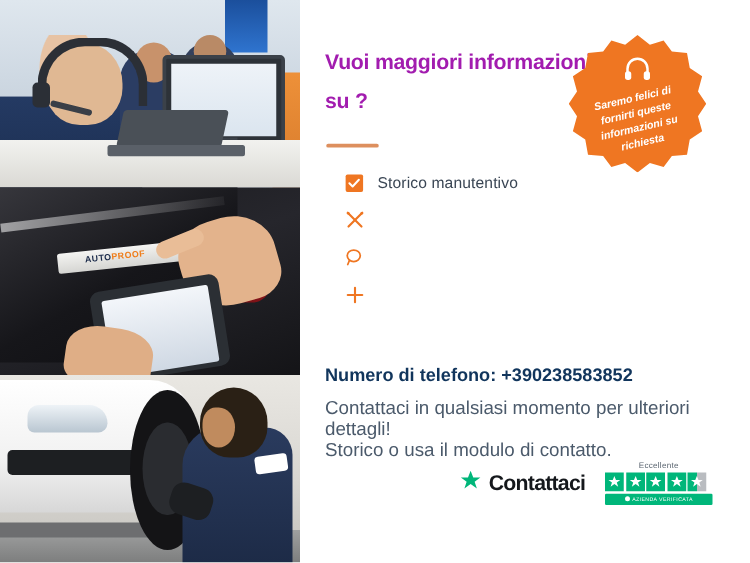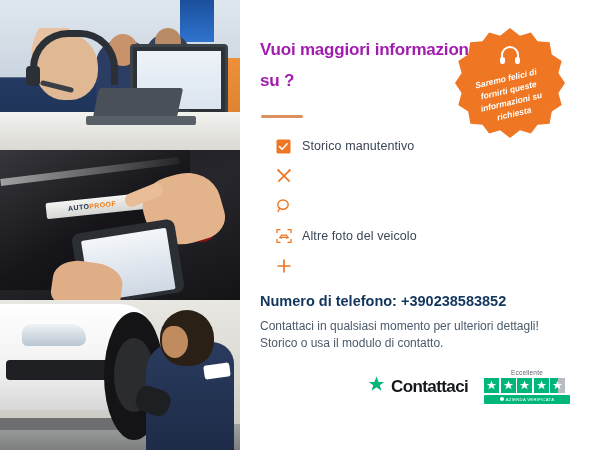--- a/index.html
+++ b/index.html
@@ -79,21 +79,21 @@
   .badge .hs{position:absolute;left:50%;top:17px;transform:translateX(-50%);}
   .badge .btxt{position:absolute;left:0;right:0;top:44px;transform:rotate(-13deg);
       text-align:center;color:#fff;font-size:8.5px;line-height:12px;font-weight:700;font-style:italic;padding:0 12px;}
 
   .list{position:absolute;left:20px;top:133px;width:250px;}
   .row{display:flex;align-items:center;height:26px;margin-bottom:4px;padding-left:16px;}
   .row .ico{width:26px;flex:0 0 26px;display:flex;align-items:center;justify-content:flex-start;}
   .row .lbl{font-size:12.5px;color:#3a4654;letter-spacing:.1px;}
 
   .phone{position:absolute;left:20px;top:293px;font-size:14.5px;font-weight:700;color:#11355c;}
-  .sub{position:absolute;left:20px;top:318px;width:300px;font-size:12px;line-height:17px;color:#4b5a6b;}
+  .sub{position:absolute;left:20px;top:318px;width:300px;font-size:15px;line-height:17px;color:#4b5a6b;}
 
   .tp{position:absolute;left:128px;top:376px;display:flex;align-items:center;gap:6px;}
   .tp .tpname{font-size:17px;font-weight:700;color:#15181c;letter-spacing:-.6px;}
   .rating{position:absolute;left:244px;top:369px;width:86px;}
   .rating .exc{font-size:6.5px;color:#5a6570;text-align:center;margin-bottom:1.5px;letter-spacing:.2px;}
   .stars{display:flex;gap:1.5px;}
   .stars span{width:15px;height:15px;background:#00b67a;display:flex;align-items:center;justify-content:center;}
   .stars span.half{background:linear-gradient(90deg,#00b67a 50%,#b9bcc0 50%);}
   .verif{margin-top:2px;background:#00b67a;color:#fff;font-size:4.2px;letter-spacing:.3px;
       padding:2px 3px;display:flex;align-items:center;gap:2px;justify-content:center;border-radius:1px;}
@@ -201,35 +201,20 @@
 
       <div class="row">
         <span class="ico">
           <svg width="16" height="16" viewBox="0 0 16 16" stroke="#ef7622" stroke-width="1.4" fill="none">
             <ellipse cx="7" cy="6.6" rx="5.2" ry="4.6"></ellipse>
             <path d="M3.6 10.2L2.2 13.6" stroke-linecap="round"></path>
           </svg>
         </span>
       </div>
 
-      <div class="row">
-        <span class="ico">
-          <svg width="16" height="16" viewBox="0 0 16 16" stroke="#ef7622" stroke-width="1.3" fill="none" stroke-linecap="round">
-            <path d="M1 4.6V1.6h3"></path>
-              <path d="M12 1.6h3v3"></path>
-              <path d="M15 11.4v3h-3"></path>
-              <path d="M4 14.4H1v-3"></path>
-            <path d="M3.6 9.4h8.8" stroke-width="1.2"></path>
-            <path d="M4.4 9.4l1-2.2h5.2l1 2.2" stroke-width="1.2"></path>
-            <circle cx="5.2" cy="10.2" r=".8" fill="#ef7622" stroke="none"></circle>
-            <circle cx="10.8" cy="10.2" r=".8" fill="#ef7622" stroke="none"></circle>
-          </svg>
-        </span>
-        <span class="lbl">Altre foto del veicolo</span>
-      </div>
 
       <div class="row">
         <span class="ico">
           <svg width="16" height="16" viewBox="0 0 16 16" stroke="#ef7622" stroke-width="1.7" stroke-linecap="round">
             <path d="M8 2.2v11.6"></path>
               <path d="M2.2 8h11.6"></path>
           </svg>
         </span>
       </div>
 

